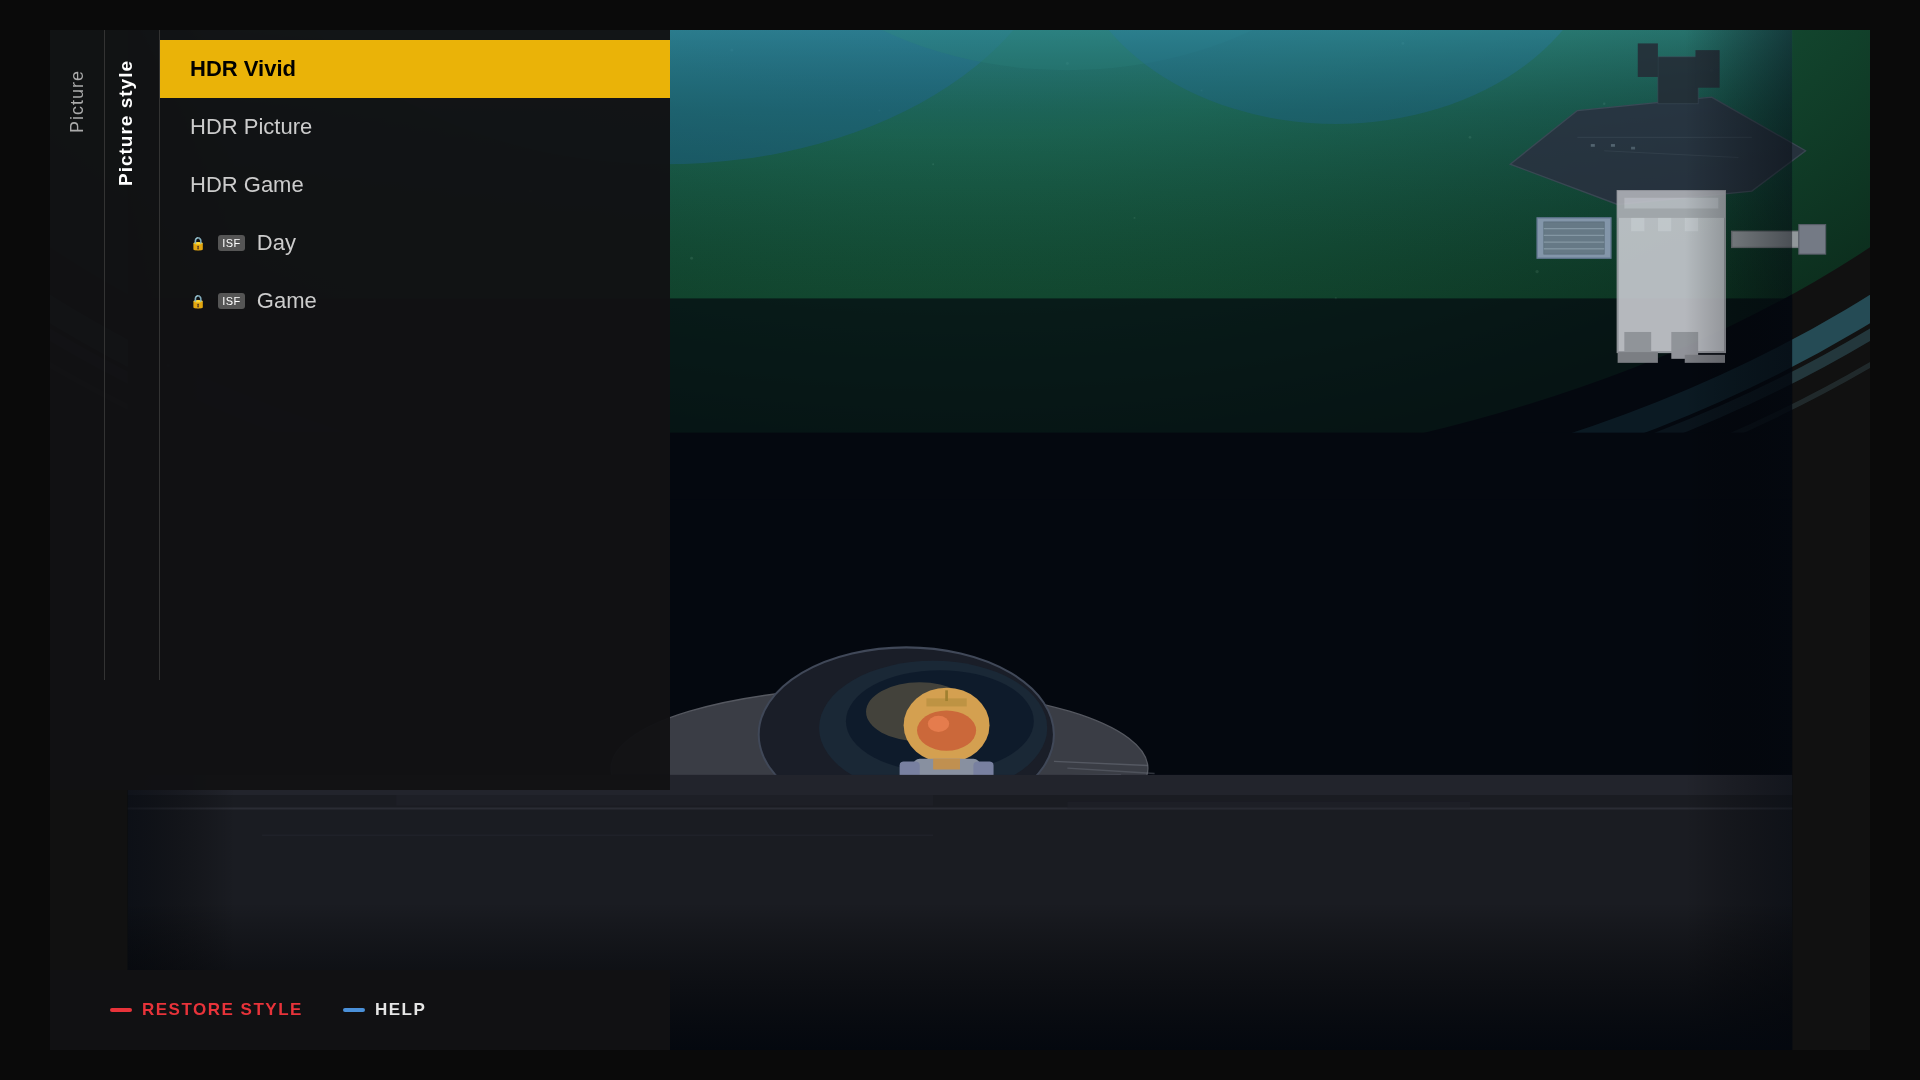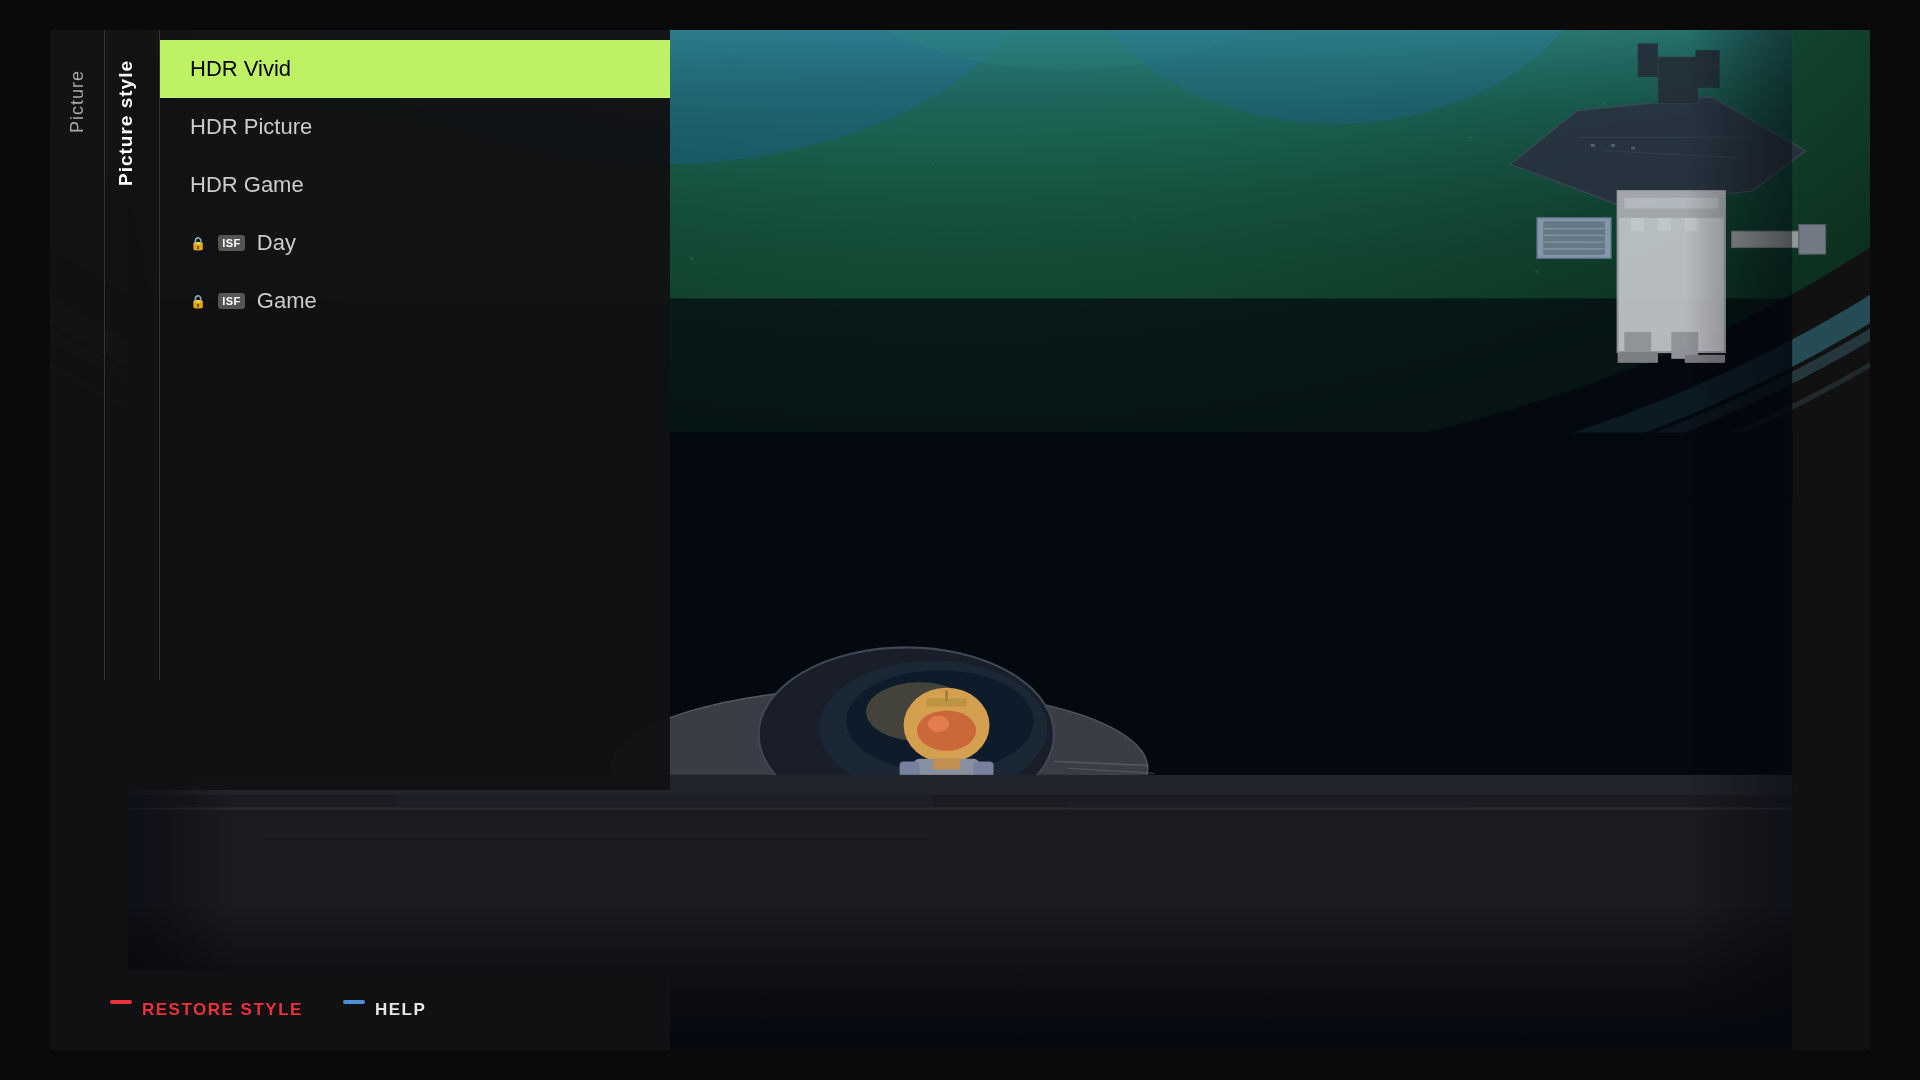--- a/index.html
+++ b/index.html
@@ -110,35 +110,35 @@
       align-items: center;
       padding: 16px 30px;
       color: #cccccc;
       font-size: 22px;
       font-weight: 400;
       cursor: pointer;
       gap: 12px;
     }
 
     .menu-item.selected {
-      background: #bef264;
+      background: #eab308;
       color: #000000;
-      font-weight: 400;
+      font-weight: 700;
     }
 
     .menu-item.bold-item {
       font-weight: 700;
       color: #ffffff;
     }
 
     .isf-badge {
       background: #555;
       color: #fff;
       font-size: 11px;
-      font-weight: 700;
+      font-weight: 400;
       padding: 2px 4px;
       border-radius: 3px;
       letter-spacing: 0.5px;
     }
 
     .lock-icon {
       font-size: 16px;
       color: #aaa;
     }
 
@@ -151,20 +151,21 @@
       height: 80px;
       background: rgba(18, 18, 20, 0.97);
       display: flex;
       align-items: center;
       padding: 0 60px;
       gap: 40px;
     }
 
     .bottom-action {
       display: flex;
+      align-items: center;
       gap: 10px;
       cursor: pointer;
     }
 
     .action-dash {
       display: inline-block;
       width: 22px;
       height: 4px;
       border-radius: 2px;
     }

